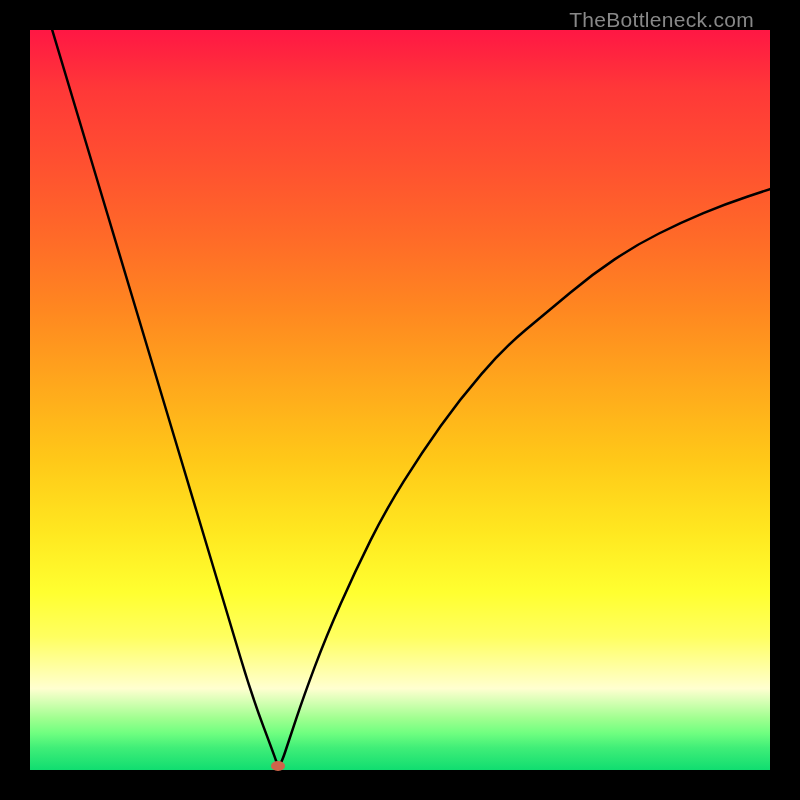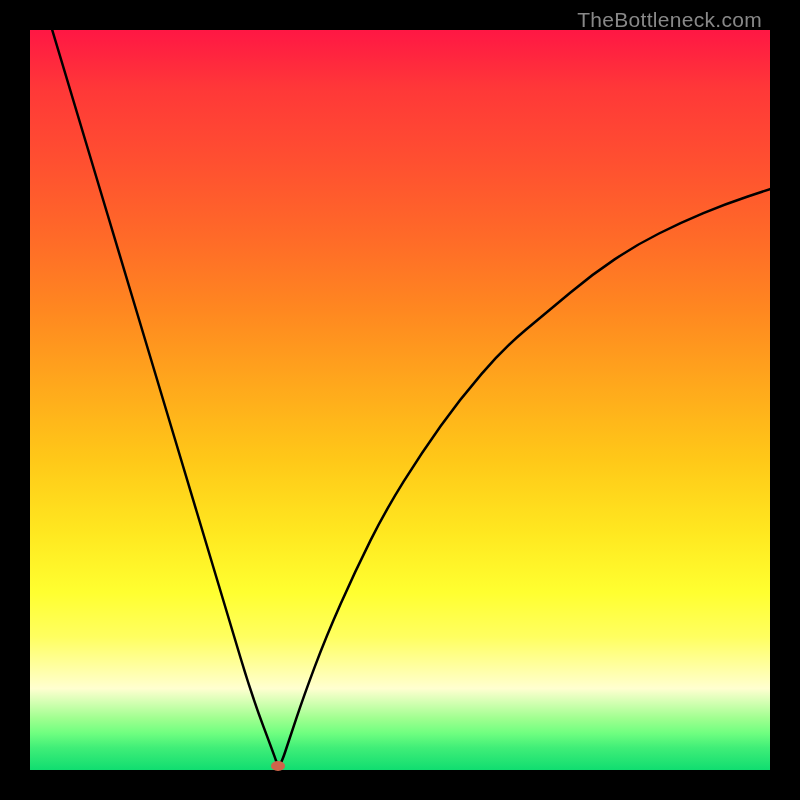--- a/index.html
+++ b/index.html
@@ -35,21 +35,21 @@
         #ffffd0 89%,
         #d0ffb0 91%,
         #a0ff90 93%,
         #70ff80 95%,
         #40ee78 97%,
         #10dd70 100%);
     }
     .watermark {
       position: absolute;
       top: 8px;
-      right: 38px;
+      right: 46px;
       color: #888;
       font-size: 21px;
       font-weight: normal;
       letter-spacing: 0.3px;
     }
     .curve-svg {
       position: absolute;
       left: 0;
       top: 0;
       width: 100%;

